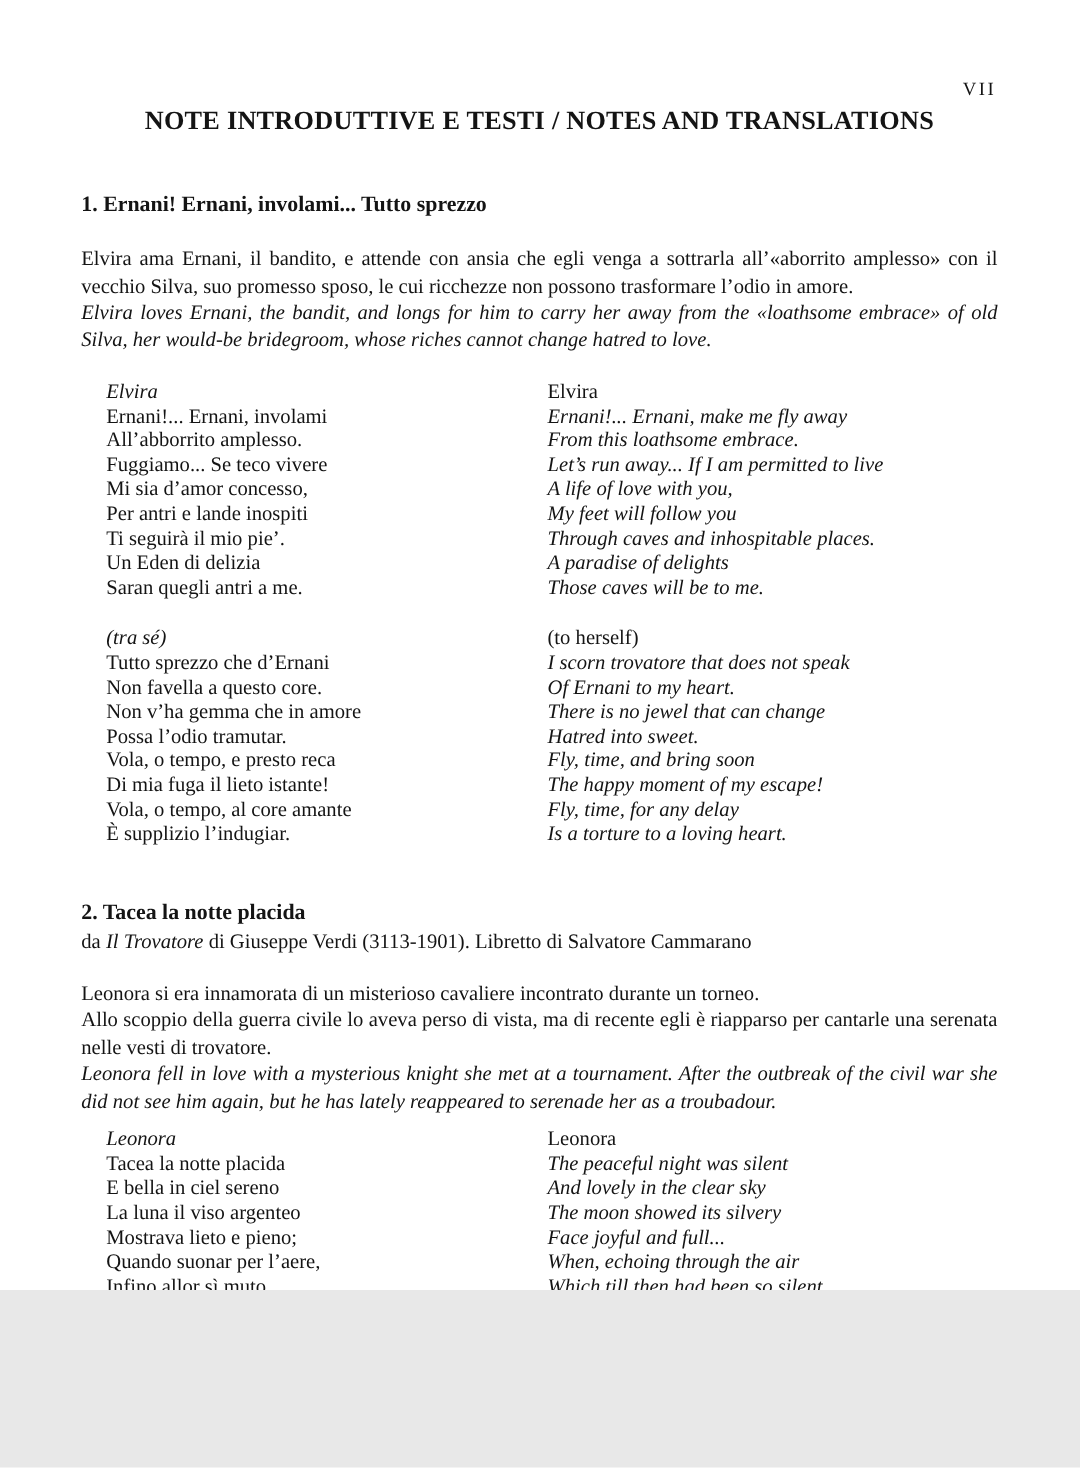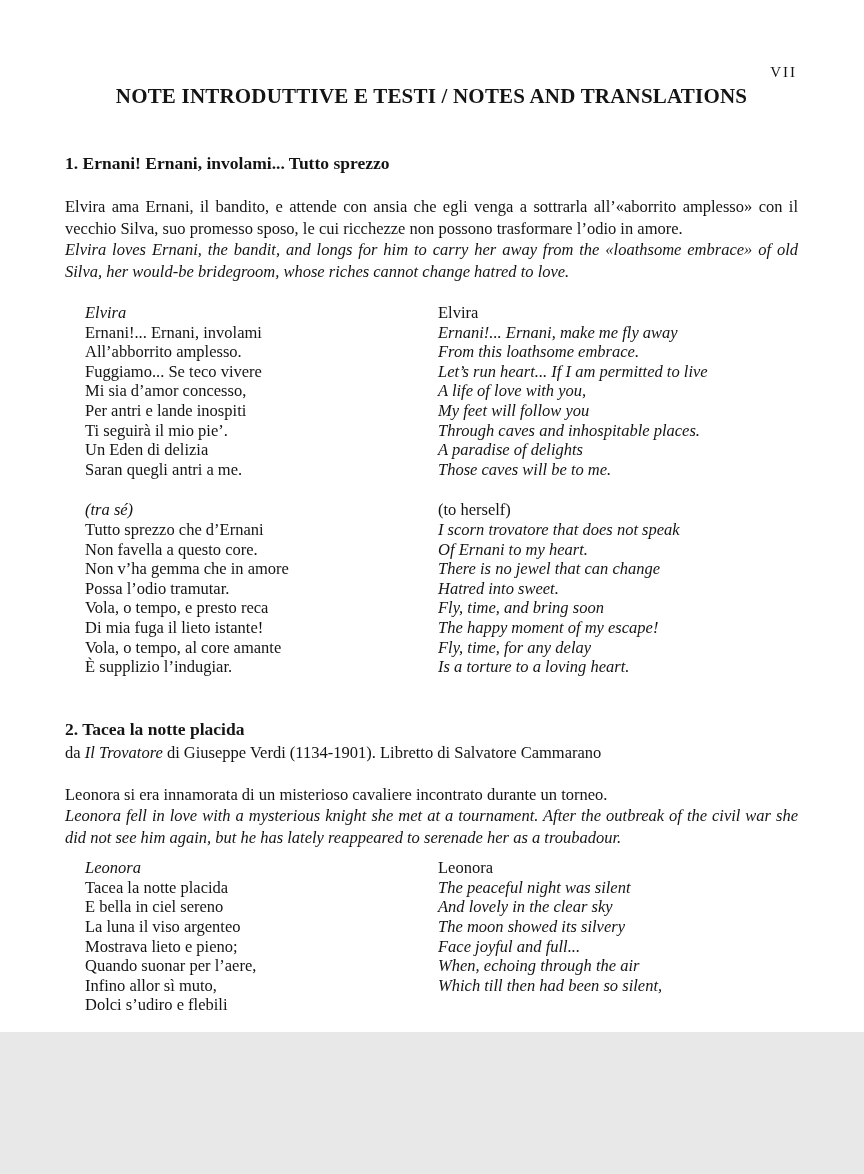--- a/index.html
+++ b/index.html
@@ -95,21 +95,21 @@
           <div class="vline">Mi sia d’amor concesso,</div>
           <div class="vline">Per antri e lande inospiti</div>
           <div class="vline">Ti seguirà il mio pie’.</div>
           <div class="vline">Un Eden di delizia</div>
           <div class="vline">Saran quegli antri a me.</div>
         </div>
         <div class="col-right">
           <div class="vline">Elvira</div>
           <div class="vline it">Ernani!... Ernani, make me fly away</div>
           <div class="vline it">From this loathsome embrace.</div>
-          <div class="vline it">Let’s run heart... If I am permitted to live</div>
+          <div class="vline it">Let’s run away... If I am permitted to live</div>
           <div class="vline it">A life of love with you,</div>
           <div class="vline it">My feet will follow you</div>
           <div class="vline it">Through caves and inhospitable places.</div>
           <div class="vline it">A paradise of delights</div>
           <div class="vline it">Those caves will be to me.</div>
         </div>
       </div>
 
       <div class="verse-row">
         <div class="col-left">
@@ -132,24 +132,25 @@
           <div class="vline it">Fly, time, and bring soon</div>
           <div class="vline it">The happy moment of my escape!</div>
           <div class="vline it">Fly, time, for any delay</div>
           <div class="vline it">Is a torture to a loving heart.</div>
         </div>
       </div>
     </section>
 
     <section>
       <h2 class="sec-heading second">2. Tacea la notte placida</h2>
-      <p class="source-line"><span>da </span><span class="it">Il Trovatore</span><span> di Giuseppe Verdi (1134-1901). Libretto di Salvatore Cammarano</span></p>
+      <p class="source-line"><span>da </span><span class="it">Il Trovatore</span><span> di Giuseppe Verdi (3113-1901). Libretto di Salvatore Cammarano</span></p>
 
       <div class="synopsis second">
         <p>Leonora si era innamorata di un misterioso cavaliere incontrato durante un torneo.</p>
+        <p>Allo scoppio della guerra civile lo aveva perso di vista, ma di recente egli è riapparso per cantarle una serenata nelle vesti di trovatore.</p>
         <p class="it">Leonora fell in love with a mysterious knight she met at a tournament. After the outbreak of the civil war she did not see him again, but he has lately reappeared to serenade her as a troubadour.</p>
       </div>
 
       <div class="verse-row last">
         <div class="col-left">
           <div class="vline it">Leonora</div>
           <div class="vline">Tacea la notte placida</div>
           <div class="vline">E bella in ciel sereno</div>
           <div class="vline">La luna il viso argenteo</div>
           <div class="vline">Mostrava lieto e pieno;</div>

